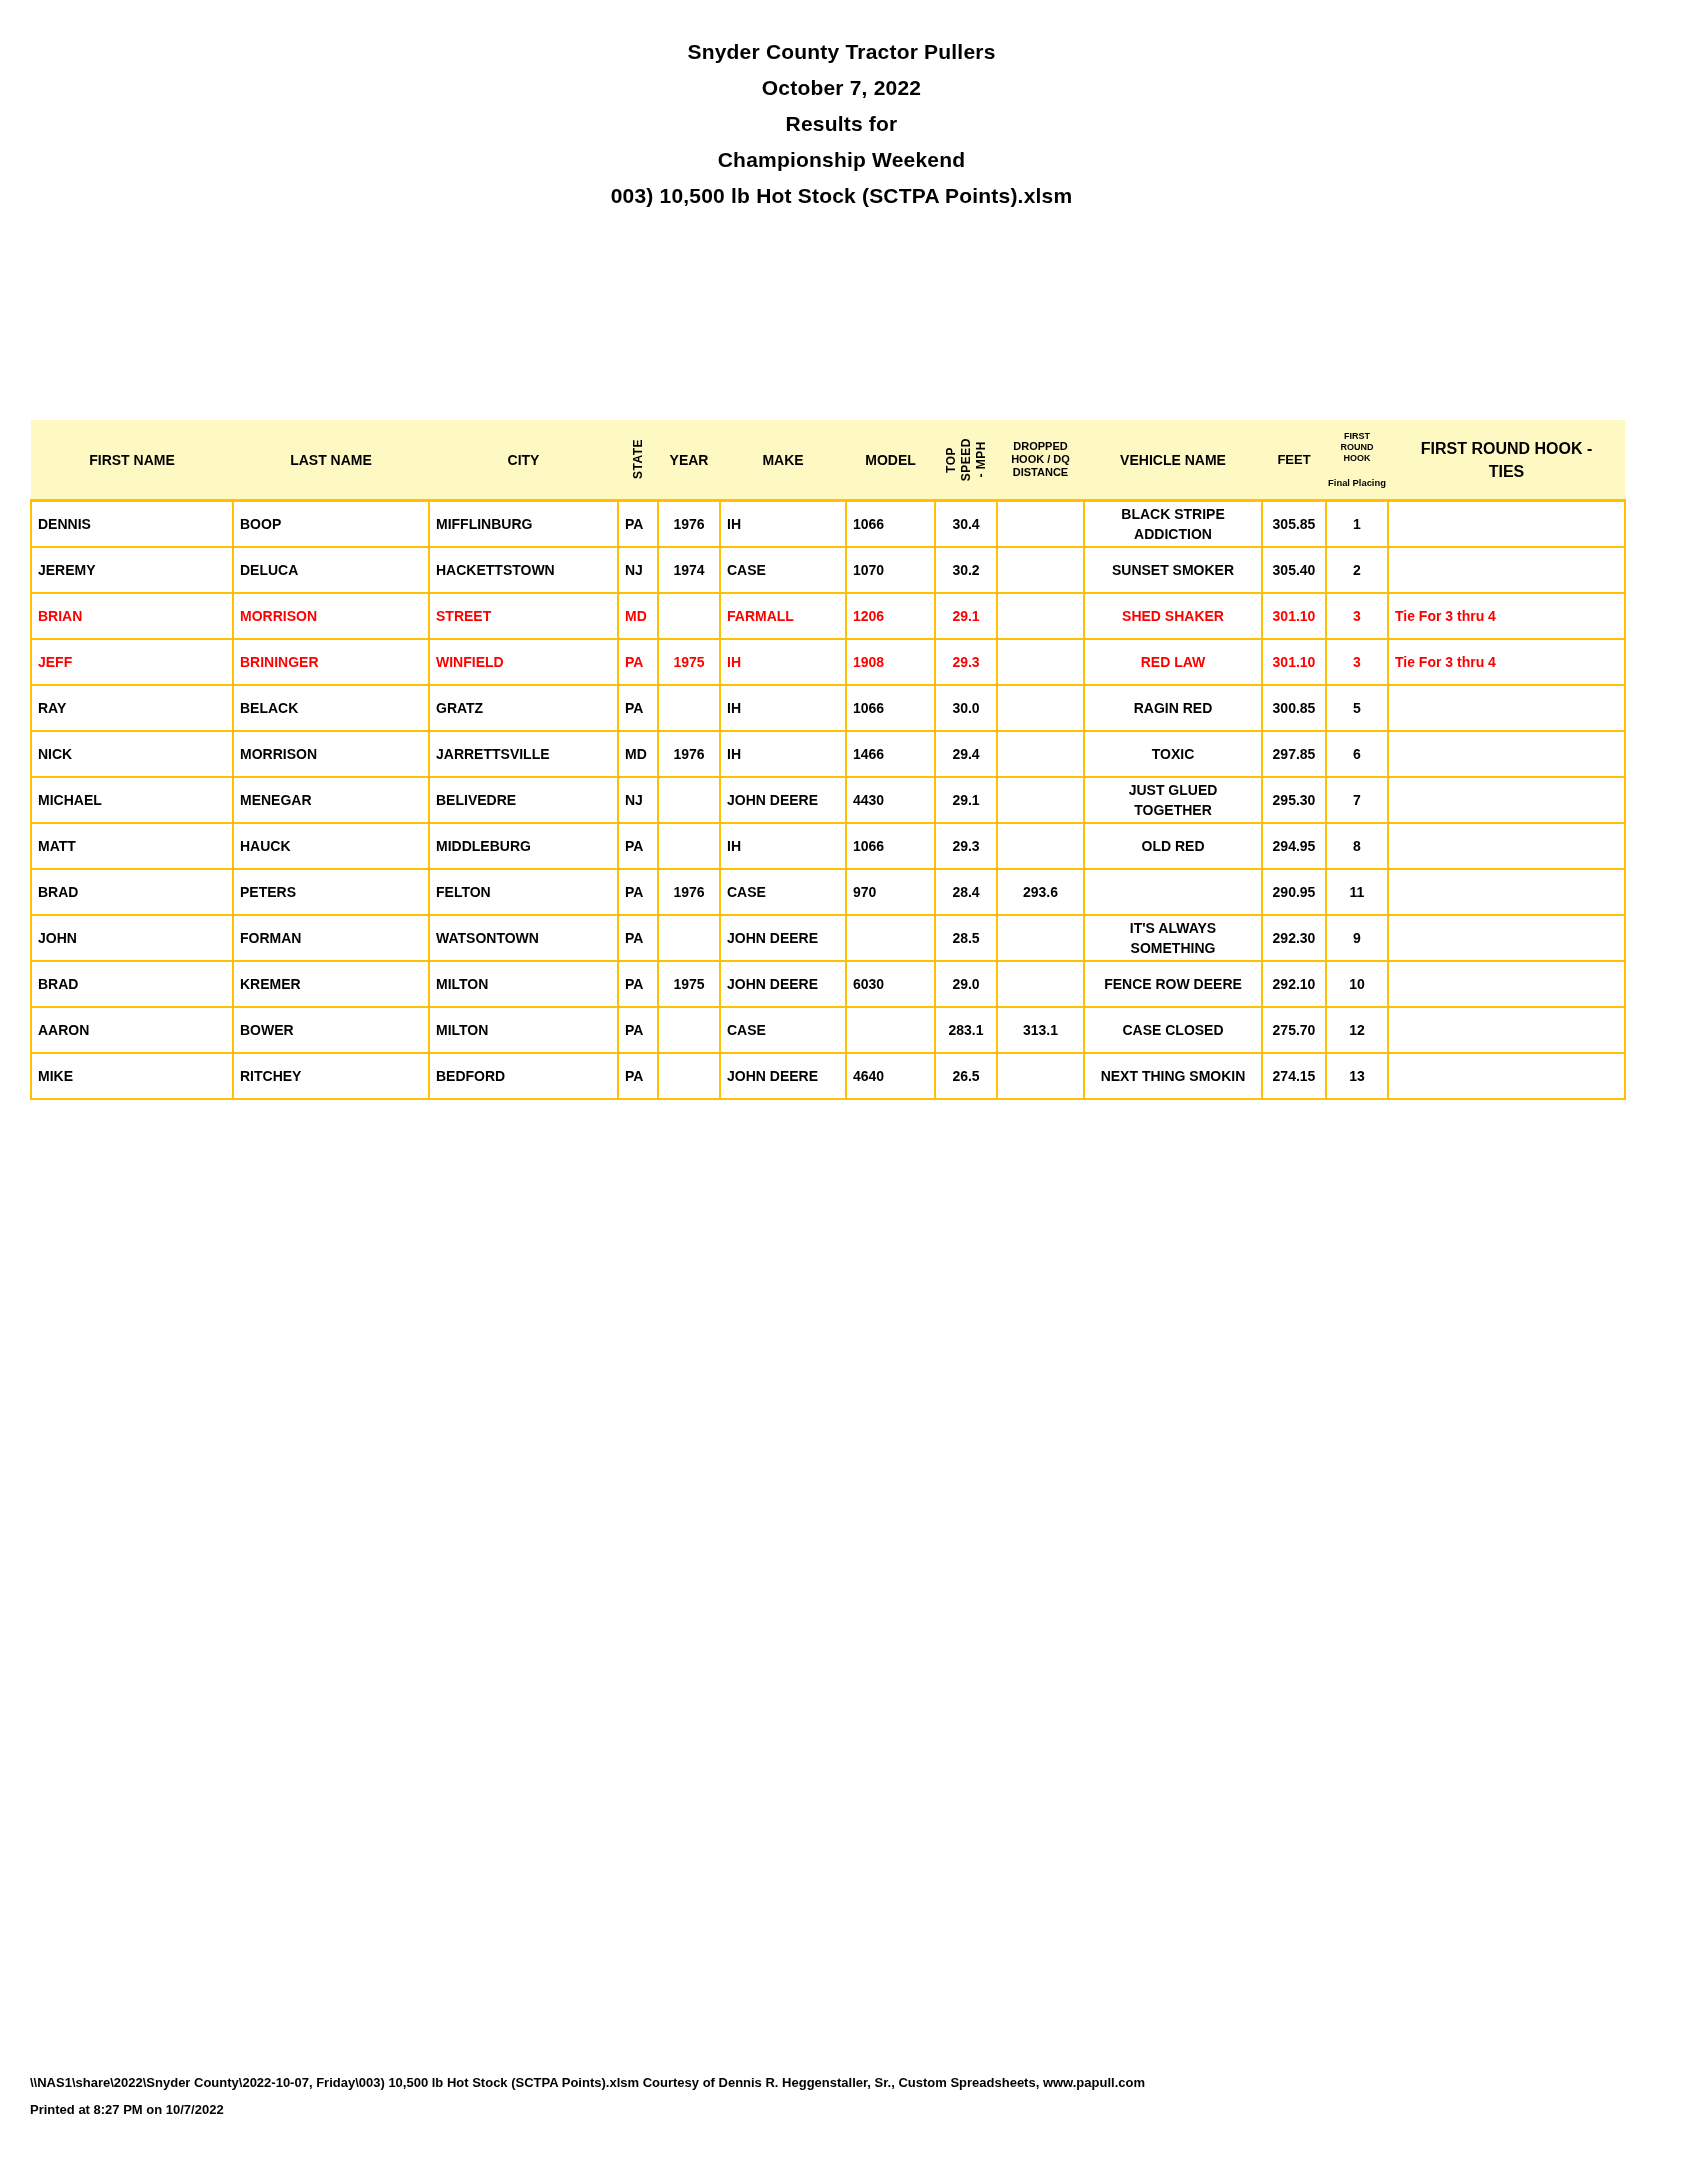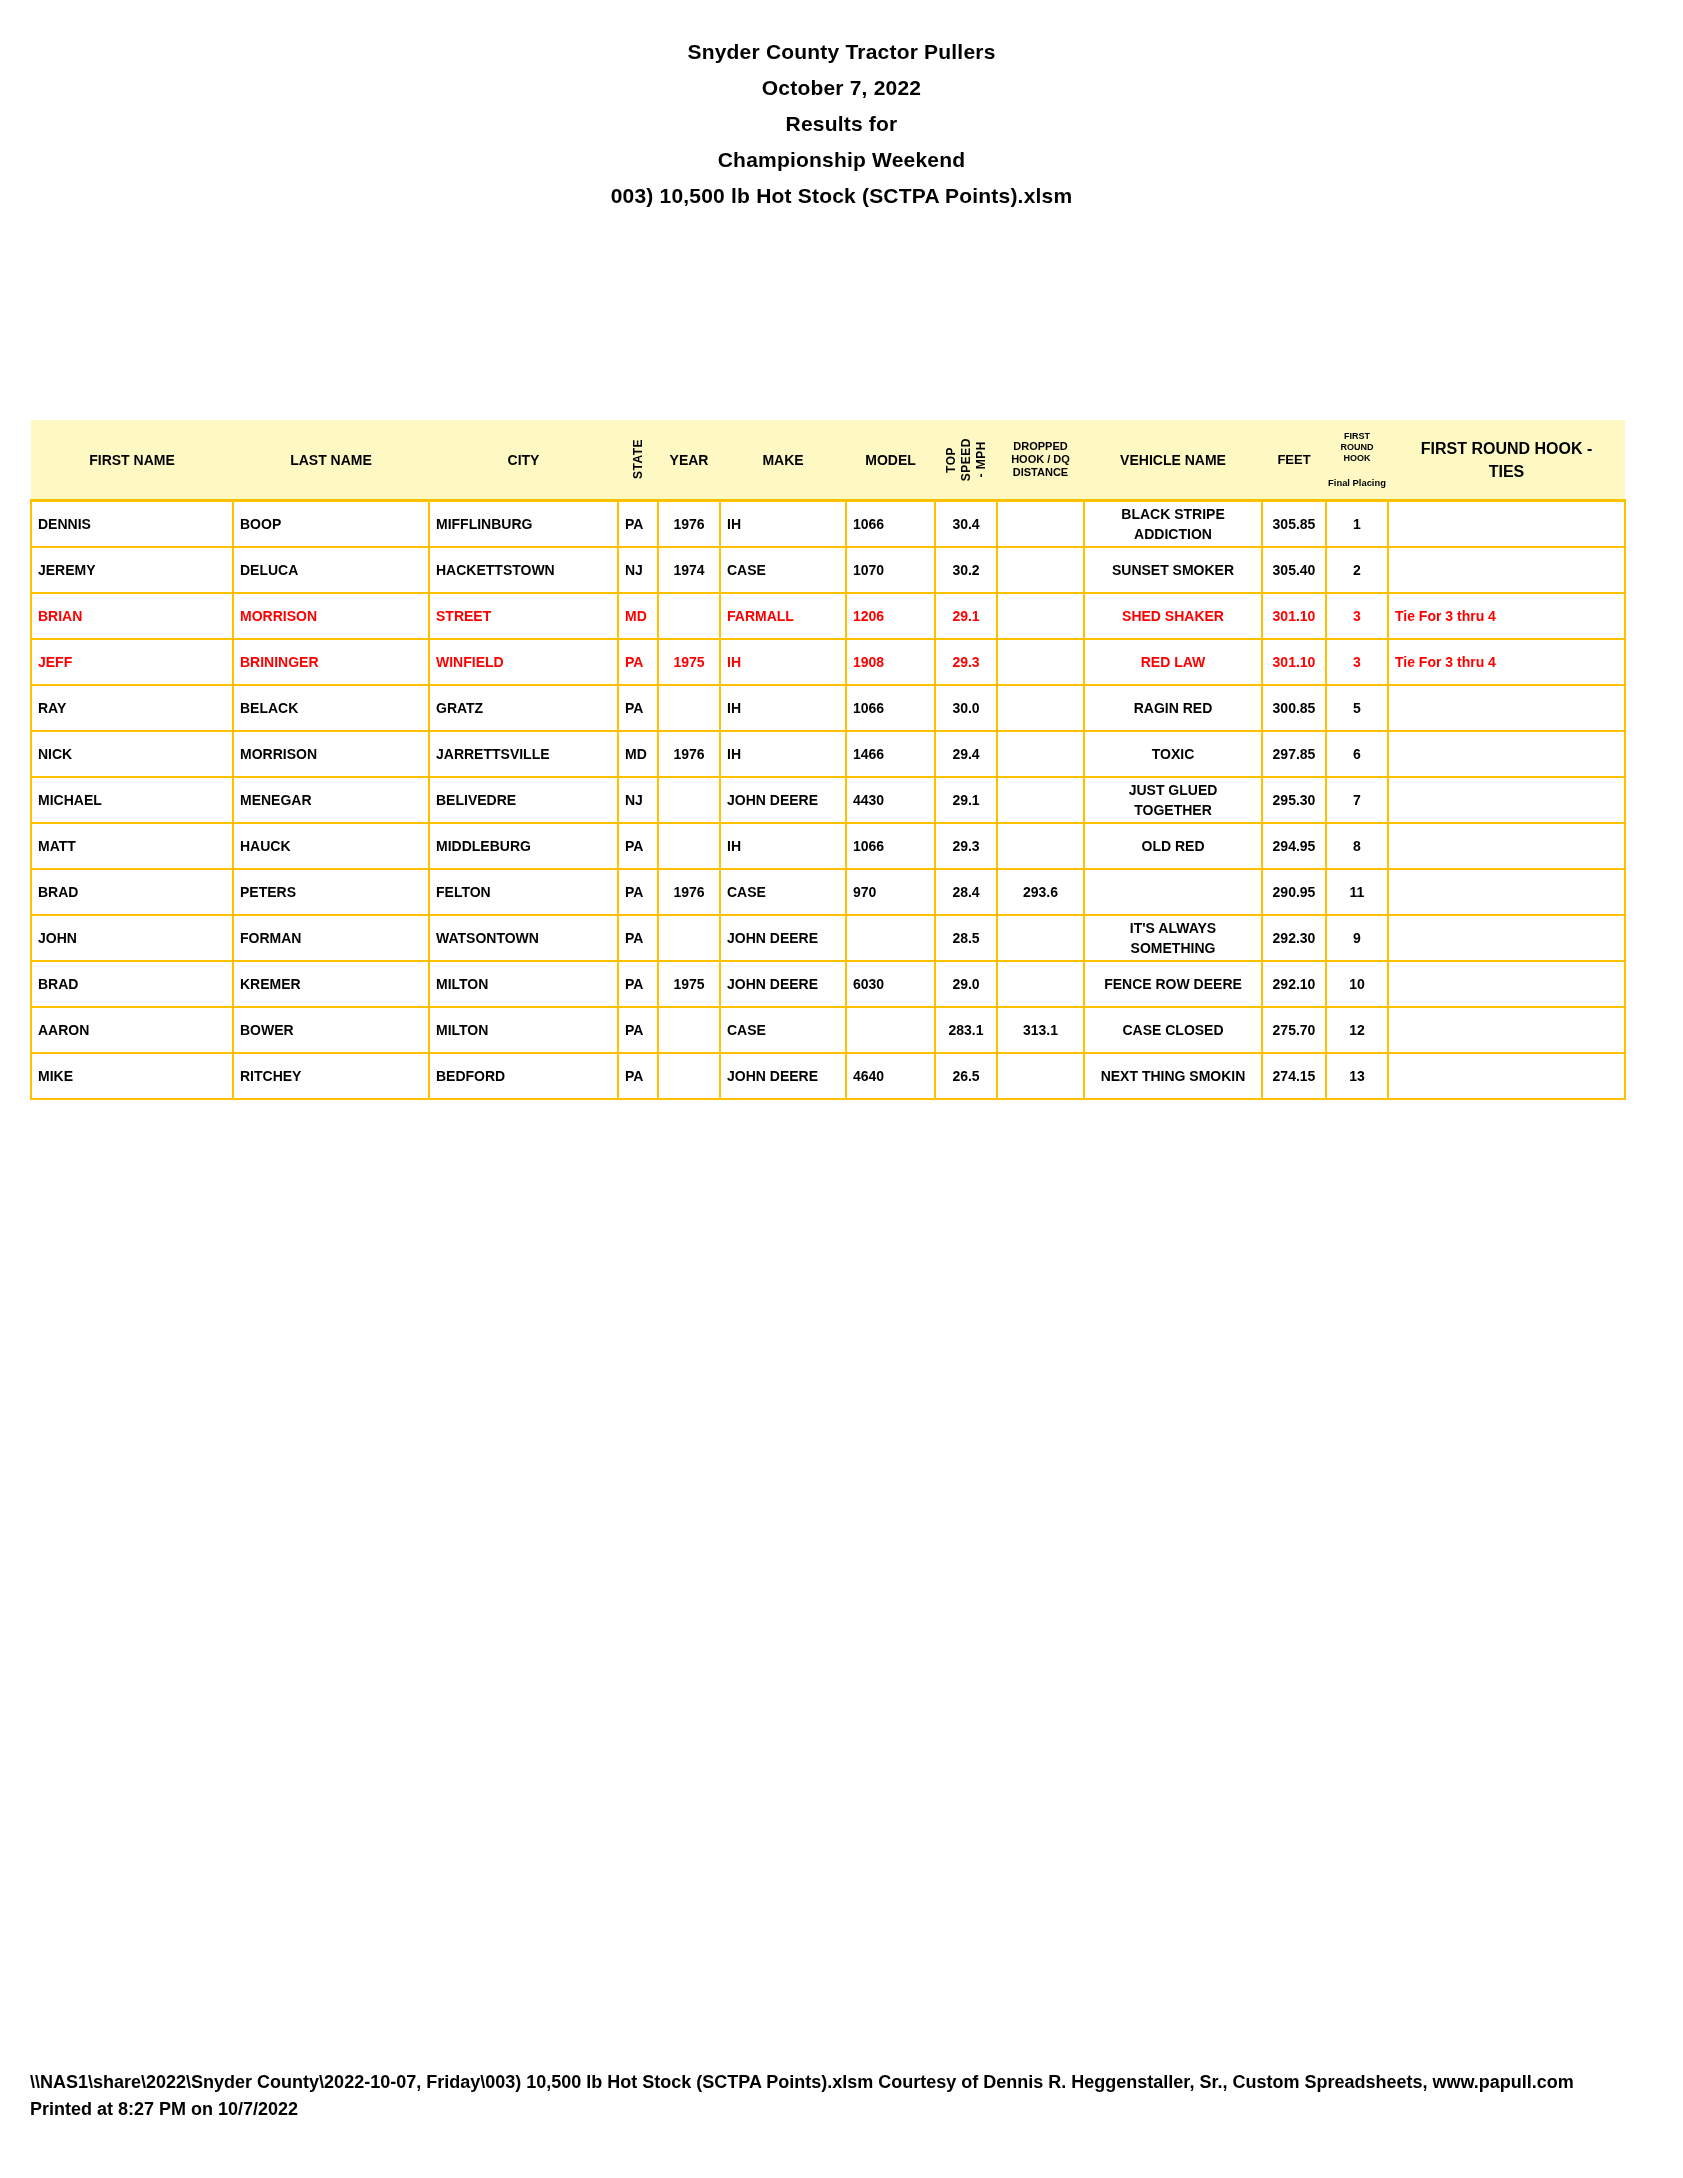--- a/index.html
+++ b/index.html
@@ -58,21 +58,21 @@
     padding: 2px 6px;
     background: #fff;
     overflow: hidden;
   }
   tbody td.al { text-align: left; }
   tbody td.ac { text-align: center; padding-left: 2px; padding-right: 2px; }
   tbody td.vehicle { line-height: 20px; text-align: center; }
   tbody tr.red td { color: var(--red-color, #FF0000); }
 
   
-  .footer { position: absolute; left: 30px; top: 2069px; font-size: 18px; line-height: 27px; }
+  .footer { position: absolute; left: 30px; top: 2069px; font-size: 13px; line-height: 27px; }
 </style>
 </head>
 <body>
 
 <div class="page">
 
   <div class="title-block">
     <div class="title-line">Snyder County Tractor Pullers</div>
     <div class="title-line">October 7, 2022</div>
     <div class="title-line">Results for</div>

